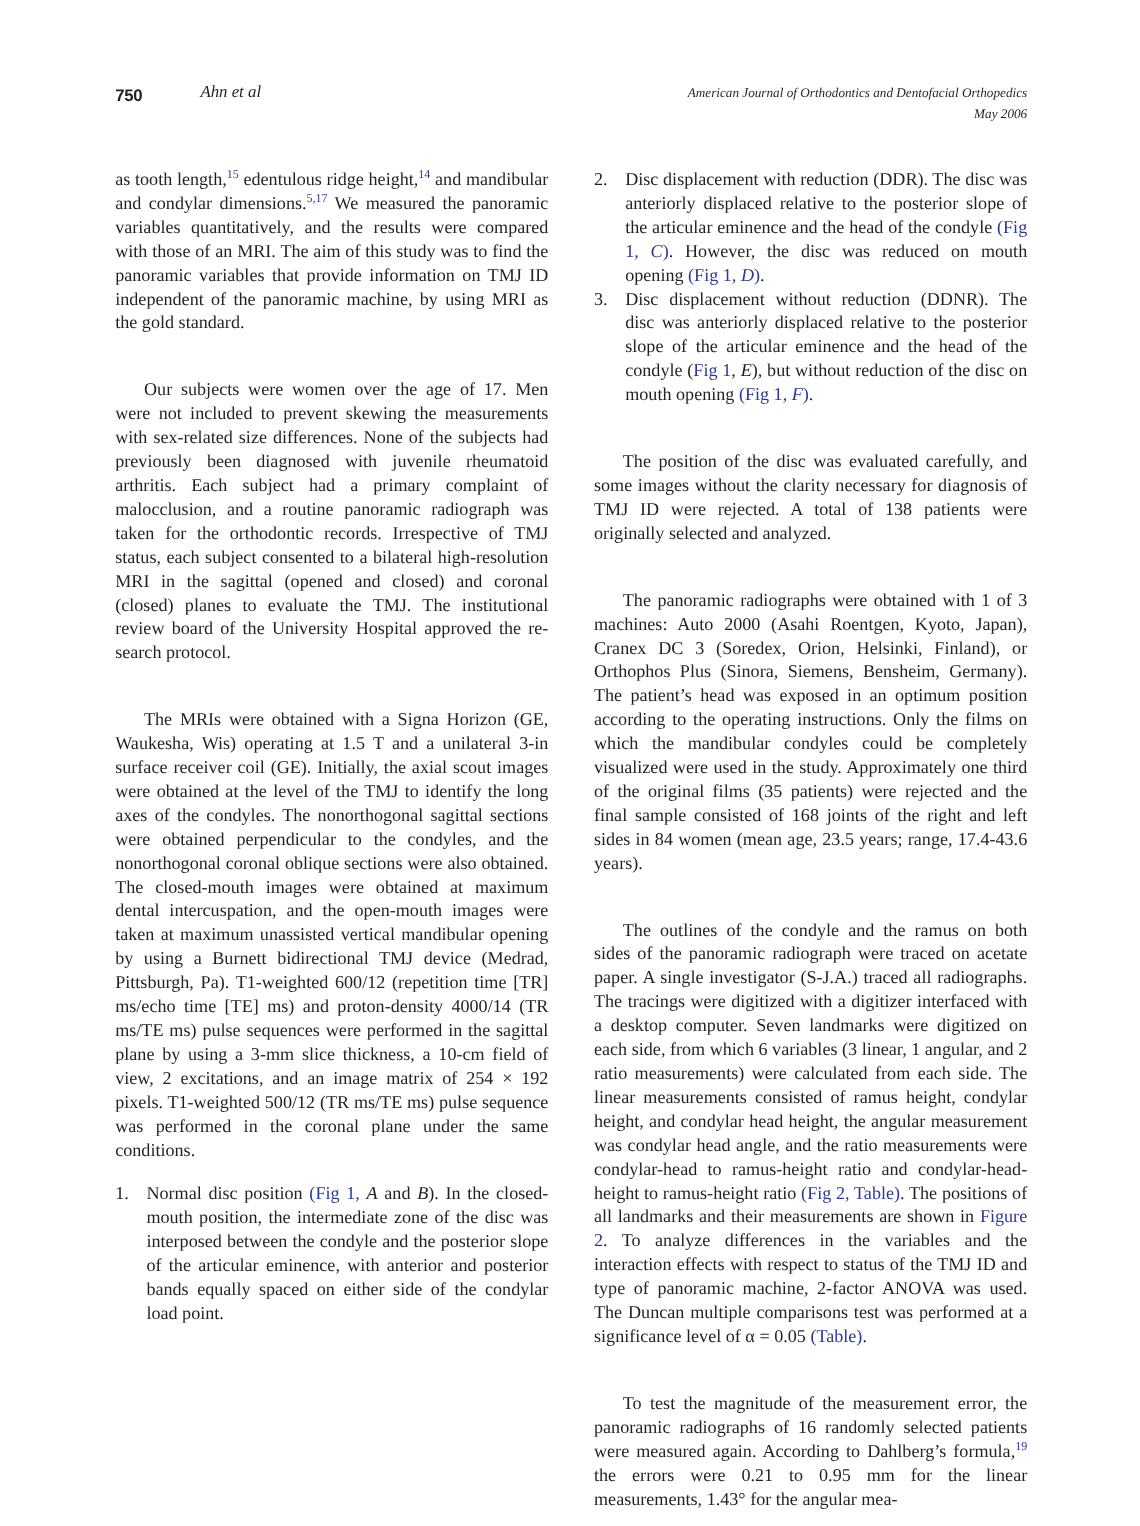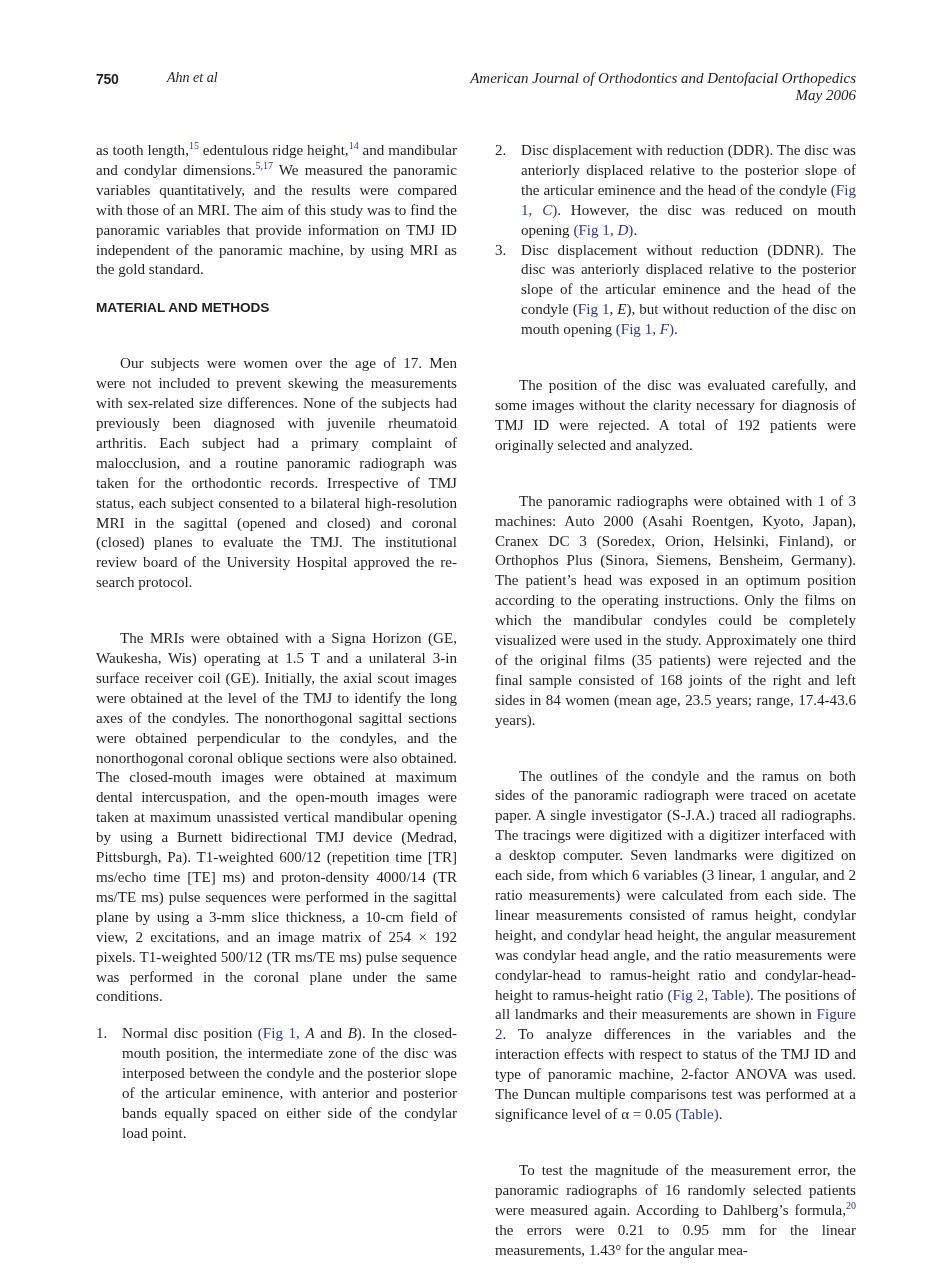--- a/index.html
+++ b/index.html
@@ -3,21 +3,21 @@
 <meta charset="utf-8">
 <style>
   html, body { margin: 0; padding: 0; background: #ffffff; }
   body { width: 950px; height: 1272px; position: relative; overflow: hidden;
          font-family: "Liberation Serif", serif; color: #231f20; }
   .header { position: absolute; top: 70px; left: 96px; right: 94px; height: 40px; }
   .page-num { position: absolute; left: 0; top: 1px; font-family: "Liberation Sans", sans-serif;
               font-weight: bold; font-size: 14px; letter-spacing: -0.3px; }
   .authors { position: absolute; left: 37px; top: 0px; font-style: italic; font-size: 14px; margin-left: 34px; }
   .journal { position: absolute; right: 0; top: 0; text-align: right; font-style: italic;
-             font-size: 15px; line-height: 17px; }
+             font-size: 11px; line-height: 17px; }
   .col { position: absolute; top: 141px; width: 361px; font-size: 15.1px; line-height: 19.9px; }
   .col.left { left: 96px; }
   .col.right { left: 495px; }
   p { margin: 0; text-align: justify; font-family: Liberation Serif, serif; }
   p.indent { text-indent: 24px; margin-top: 36px; }
   h2 { font-family: "Liberation Sans", sans-serif; font-weight: bold; font-size: 13.6px;
        margin: 18px 0 9px 0; letter-spacing: 0; }
   sup { font-size: 10px; line-height: 0; vertical-align: 6px; color: #2b3990; }
   a, .link { color: #2b3990; text-decoration: none; }
   ol { list-style: none; margin: 0; padding: 0; }
@@ -35,33 +35,32 @@
   <span class="authors">Ahn et al</span>
   <div class="journal">
     <div>American Journal of Orthodontics and Dentofacial Orthopedics</div>
     <div>May 2006</div>
   </div>
 </div>
 
 <div class="col left">
   <p><span>as tooth length,</span><sup>15</sup><span> edentulous ridge height,</span><sup>14</sup><span> and man­dibular and condylar dimensions.</span><sup>5,17</sup><span> We measured the panoramic variables quantitatively, and the results were compared with those of an MRI. The aim of this study was to find the panoramic variables that provide infor­mation on TMJ ID independent of the panoramic machine, by using MRI as the gold standard.</span></p>
 
-  <h2>MATERIAL AND METHODS</h2>
 
   <p class="indent">Our subjects were women over the age of 17. Men were not included to prevent skewing the measurements with sex-related size differences. None of the subjects had previously been diagnosed with juvenile rheumatoid arthritis. Each subject had a primary complaint of malocclusion, and a routine panoramic radiograph was taken for the orthodontic records. Irrespective of TMJ status, each subject consented to a bilateral high-resolution MRI in the sagittal (opened and closed) and coronal (closed) planes to evaluate the TMJ. The institutional review board of the University Hospital approved the re­search protocol.</p>
   <p class="indent">The MRIs were obtained with a Signa Horizon (GE, Waukesha, Wis) operating at 1.5 T and a unilateral 3-in surface receiver coil (GE). Initially, the axial scout images were obtained at the level of the TMJ to identify the long axes of the condyles. The nonorthogonal sagittal sections were obtained perpendicular to the condyles, and the nonorthogonal coronal oblique sec­tions were also obtained. The closed-mouth images were obtained at maximum dental intercuspation, and the open-mouth images were taken at maximum unas­sisted vertical mandibular opening by using a Burnett bidirectional TMJ device (Medrad, Pittsburgh, Pa). T1-weighted 600/12 (repetition time [TR] ms/echo time [TE] ms) and proton-density 4000/14 (TR ms/TE ms) pulse sequences were performed in the sagittal plane by using a 3-mm slice thickness, a 10-cm field of view, 2 excitations, and an image matrix of 254 × 192 pixels. T1-weighted 500/12 (TR ms/TE ms) pulse sequence was performed in the coronal plane under the same conditions.</p>
 
   <ol class="list-block">
     <li><span class="num">1.</span><span>Normal disc position </span><a class="link">(Fig 1,</a><span> </span><i>A</i><span> and </span><i>B</i><span>). In the closed-mouth position, the intermediate zone of the disc was interposed between the condyle and the posterior slope of the articular eminence, with anterior and posterior bands equally spaced on either side of the condylar load point.</span></li>
   </ol>
 </div>
 
 <div class="col right">
   <ol>
     <li><span class="num">2.</span><span>Disc displacement with reduction (DDR). The disc was anteriorly displaced relative to the posterior slope of the articular eminence and the head of the condyle </span><a class="link"><span>(Fig 1, </span><i>C</i><span>)</span></a><span>. However, the disc was reduced on mouth opening </span><a class="link"><span>(Fig 1, </span><i>D</i><span>)</span></a><span>.</span></li>
     <li><span class="num">3.</span><span>Disc displacement without reduction (DDNR). The disc was anteriorly displaced relative to the poste­rior slope of the articular eminence and the head of the condyle (</span><a class="link">Fig 1</a><span>, </span><i>E</i><span>), but without reduction of the disc on mouth opening </span><a class="link"><span>(Fig 1, </span><i>F</i><span>)</span></a><span>.</span></li>
   </ol>
 
-  <p class="indent after-list">The position of the disc was evaluated carefully, and some images without the clarity necessary for diagnosis of TMJ ID were rejected. A total of 192 patients were originally selected and analyzed.</p>
+  <p class="indent after-list">The position of the disc was evaluated carefully, and some images without the clarity necessary for diagnosis of TMJ ID were rejected. A total of 138 patients were originally selected and analyzed.</p>
   <p class="indent">The panoramic radiographs were obtained with 1 of 3 machines: Auto 2000 (Asahi Roentgen, Kyoto, Ja­pan), Cranex DC 3 (Soredex, Orion, Helsinki, Finland), or Orthophos Plus (Sinora, Siemens, Bensheim, Ger­many). The patient’s head was exposed in an optimum position according to the operating instructions. Only the films on which the mandibular condyles could be completely visualized were used in the study. Approx­imately one third of the original films (35 patients) were rejected and the final sample consisted of 168 joints of the right and left sides in 84 women (mean age, 23.5 years; range, 17.4-43.6 years).</p>
   <p class="indent"><span>The outlines of the condyle and the ramus on both sides of the panoramic radiograph were traced on acetate paper. A single investigator (S-J.A.) traced all radiographs. The tracings were digitized with a digitizer interfaced with a desktop computer. Seven landmarks were digitized on each side, from which 6 variables (3 linear, 1 angular, and 2 ratio measure­ments) were calculated from each side. The linear measurements consisted of ramus height, condylar height, and condylar head height, the angular mea­surement was condylar head angle, and the ratio measurements were condylar-head to ramus-height ratio and condylar-head-height to ramus-height ratio </span><a class="link">(Fig 2, Table)</a><span>. The positions of all landmarks and their measurements are shown in </span><a class="link">Figure 2</a><span>. To analyze differences in the variables and the interaction effects with respect to status of the TMJ ID and type of panoramic machine, 2-factor ANOVA was used. The Duncan multiple comparisons test was performed at a significance level of α = 0.05 </span><a class="link">(Table)</a><span>.</span></p>
-  <p class="indent"><span>To test the magnitude of the measurement error, the panoramic radiographs of 16 randomly selected patients were measured again. According to Dahl­berg’s formula,</span><sup>20</sup><span> the errors were 0.21 to 0.95 mm for the linear measurements, 1.43° for the angular mea-</span></p>
+  <p class="indent"><span>To test the magnitude of the measurement error, the panoramic radiographs of 16 randomly selected patients were measured again. According to Dahl­berg’s formula,</span><sup>19</sup><span> the errors were 0.21 to 0.95 mm for the linear measurements, 1.43° for the angular mea-</span></p>
 </div>
 
 </body></html>

